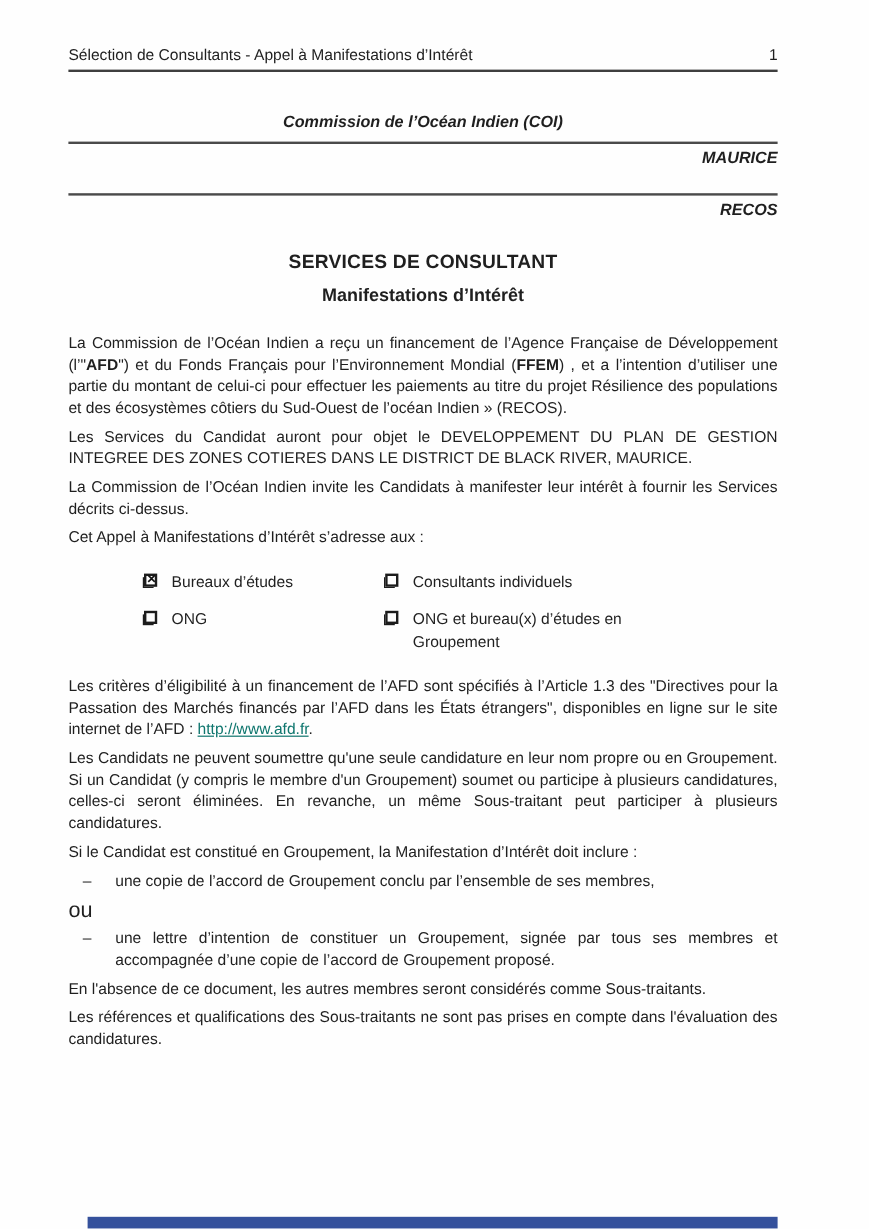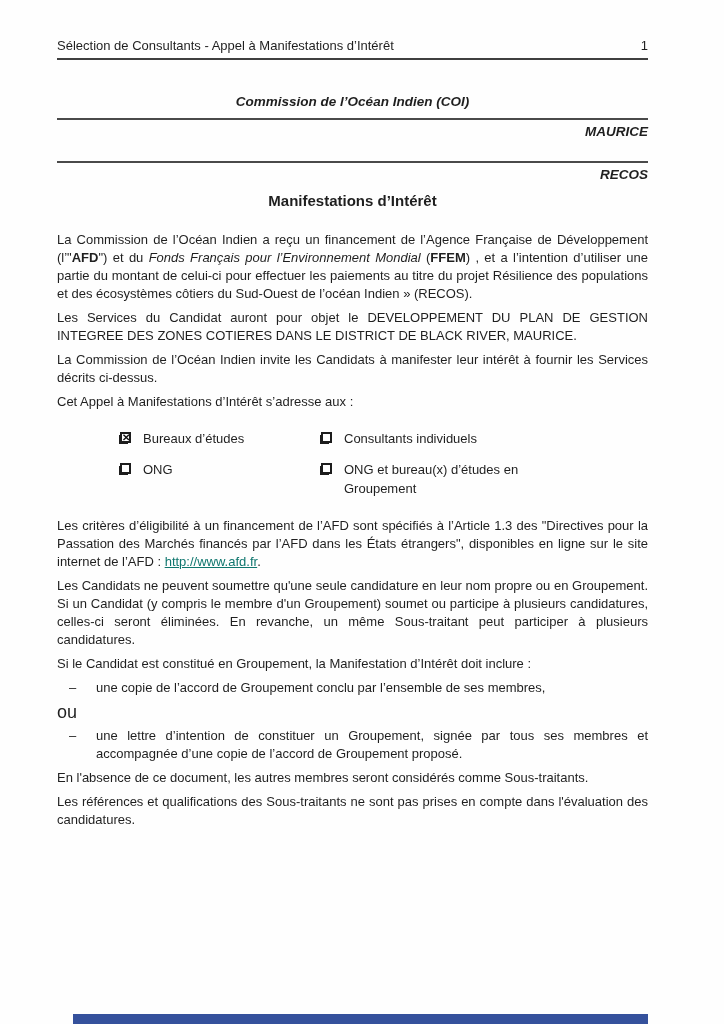--- a/index.html
+++ b/index.html
@@ -34,21 +34,21 @@
   .lh-country, .lh-project { margin-top: 4px; text-align: right; font-weight: bold; font-style: italic; font-size: 13.5px; }
 
   
   .doc-title { margin-top: 28px; text-align: center; font-weight: bold; font-size: 16px; letter-spacing: 0.2px; }
   .doc-subtitle { margin-top: 10px; text-align: center; font-weight: bold; font-size: 15px; }
 
   
   p.body { font-size: 13px; line-height: 18px; margin: 0 0 6px; text-align: justify; }
   p.first { margin-top: 22px; }
   .b { font-weight: bold; }
-  .i { font-style: italic; }
+  .i { }
   a.doc-link { color: #0f766e; text-decoration: underline; }
 
   
   .option-grid {
     margin-top: 18px;
     margin-left: 63px;
     display: grid;
     grid-template-columns: 201px 1fr;
     row-gap: 12px;
     font-size: 13px;
@@ -89,20 +89,21 @@
       <span>Sélection de Consultants - Appel à Manifestations d’Intérêt</span>
       <span>1</span>
     </div>
 
     <div class="lh-org">Commission de l’Océan Indien (COI)</div>
     <div class="rule rule-1"></div>
     <div class="lh-country">MAURICE</div>
     <div class="rule rule-2"></div>
     <div class="lh-project">RECOS</div>
 
+    <div class="doc-title">SERVICES DE CONSULTANT</div>
     <div class="doc-subtitle">Manifestations d’Intérêt</div>
 
     <p class="body first"><span>La Commission de l’Océan Indien a reçu un financement de l’Agence Française de Développement (l’"</span><span class="b">AFD</span><span>") et du </span><span class="i">Fonds Français pour l’Environnement Mondial</span><span> (</span><span class="b">FFEM</span><span>) , et a l’intention d’utiliser une partie du montant de celui-ci pour effectuer les paiements au titre du projet Résilience des populations et des écosystèmes côtiers du Sud-Ouest de l’océan Indien » (RECOS).</span></p>
 
     <p class="body">Les Services du Candidat auront pour objet le DEVELOPPEMENT DU PLAN DE GESTION INTEGREE DES ZONES COTIERES DANS LE DISTRICT DE BLACK RIVER, MAURICE.</p>
 
     <p class="body">La Commission de l’Océan Indien invite les Candidats à manifester leur intérêt à fournir les Services décrits ci-dessus.</p>
 
     <p class="body">Cet Appel à Manifestations d’Intérêt s’adresse aux :</p>
 

